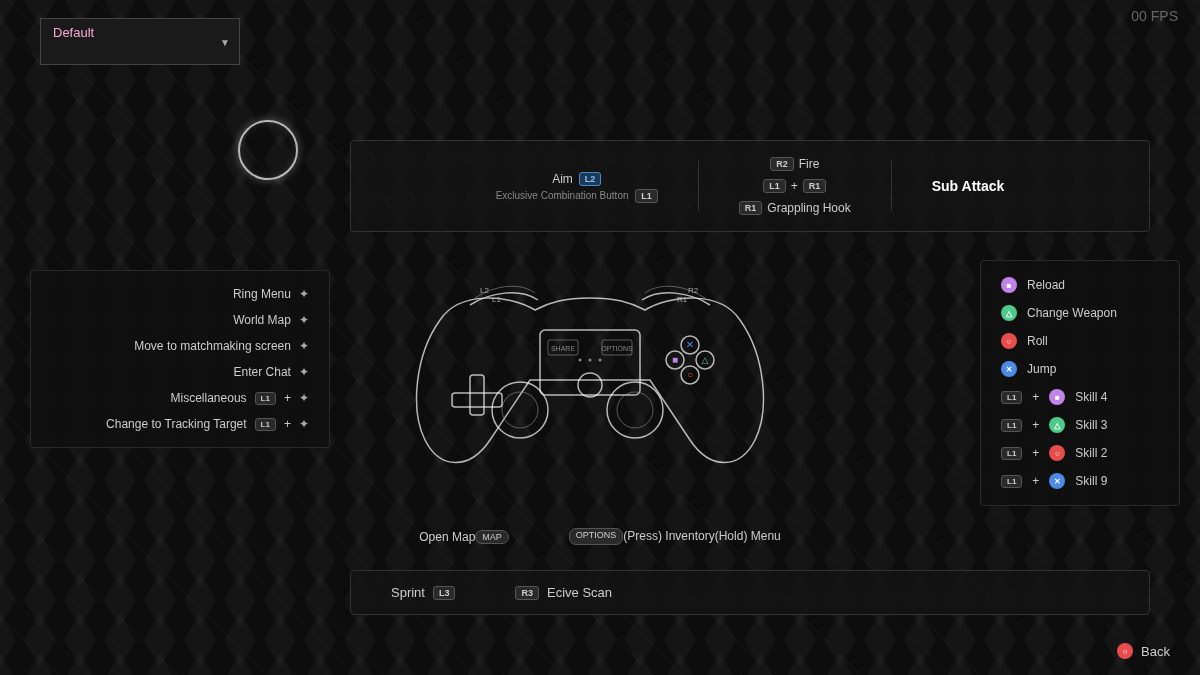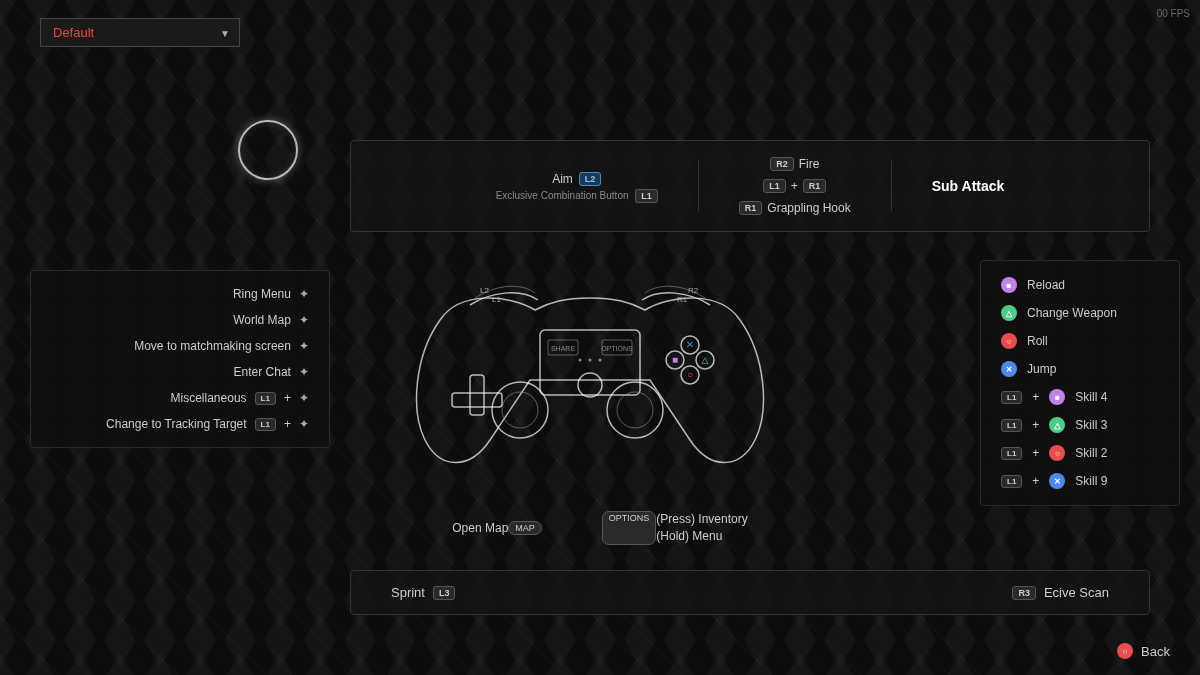--- a/index.html
+++ b/index.html
@@ -29,22 +29,22 @@
         linear-gradient(-60deg, rgba(255,255,255,0.03) 25%, transparent 25%),
         linear-gradient(60deg, transparent 75%, rgba(255,255,255,0.03) 75%),
         linear-gradient(-60deg, transparent 75%, rgba(255,255,255,0.03) 75%);
       background-size: 40px 40px;
       pointer-events: none;
     }
 
     .fps-counter {
       position: absolute;
       top: 8px;
-      right: 10px;
-      font-size: 10px;
+      right: 22px;
+      font-size: 14px;
       color: #666;
     }
 
     
     .header {
       position: absolute;
       top: 18px;
       left: 40px;
       display: flex;
       flex-direction: column;
@@ -61,22 +61,22 @@
     }
 
     .title-icon {
       width: 22px;
       height: 22px;
     }
 
     .dropdown {
       background: #1a1a1a;
       border: 1px solid #444;
-      color: #ef4444;
-      padding: 6px 30px 6px 12px;
+      color: #f9a8d4;
+      padding: 6px 30px 24px 12px;
       width: 200px;
       font-size: 13px;
       appearance: none;
       -webkit-appearance: none;
       cursor: pointer;
       position: relative;
     }
 
     .dropdown-wrapper {
       position: relative;
@@ -242,37 +242,37 @@
       background: #2a2a2a;
       border: 1px solid #555;
       border-radius: 7px;
       padding: 1px 6px;
       font-size: 9px;
       color: #ccc;
     }
 
     .inventory-text {
       display: flex;
-      flex-direction: column;
+      flex-direction: row;
       line-height: 1.4;
     }
 
     
     .bottom-bar {
       position: absolute;
       bottom: 60px;
       left: 350px;
       right: 50px;
       background: rgba(20,20,20,0.85);
       border: 1px solid #333;
       border-radius: 4px;
       padding: 14px 40px;
       display: flex;
       align-items: center;
-      justify-content: space-between;
+      justify-content: flex-start;
       gap: 60px;
     }
 
     .sprint-item {
       display: flex;
       align-items: center;
       gap: 8px;
       font-size: 13px;
       color: #ccc;
     }

